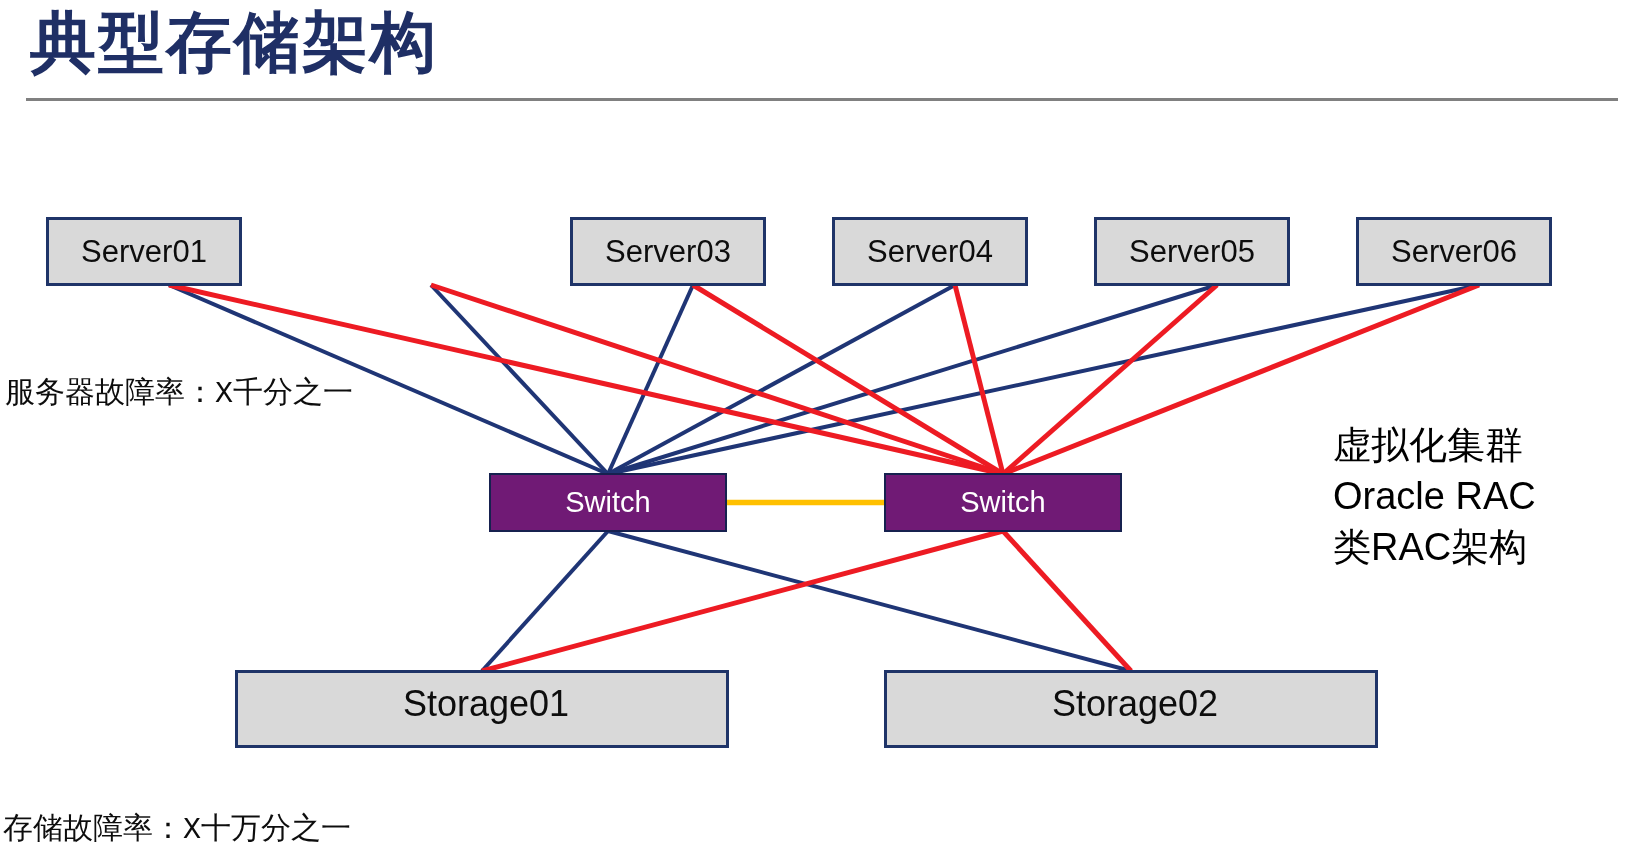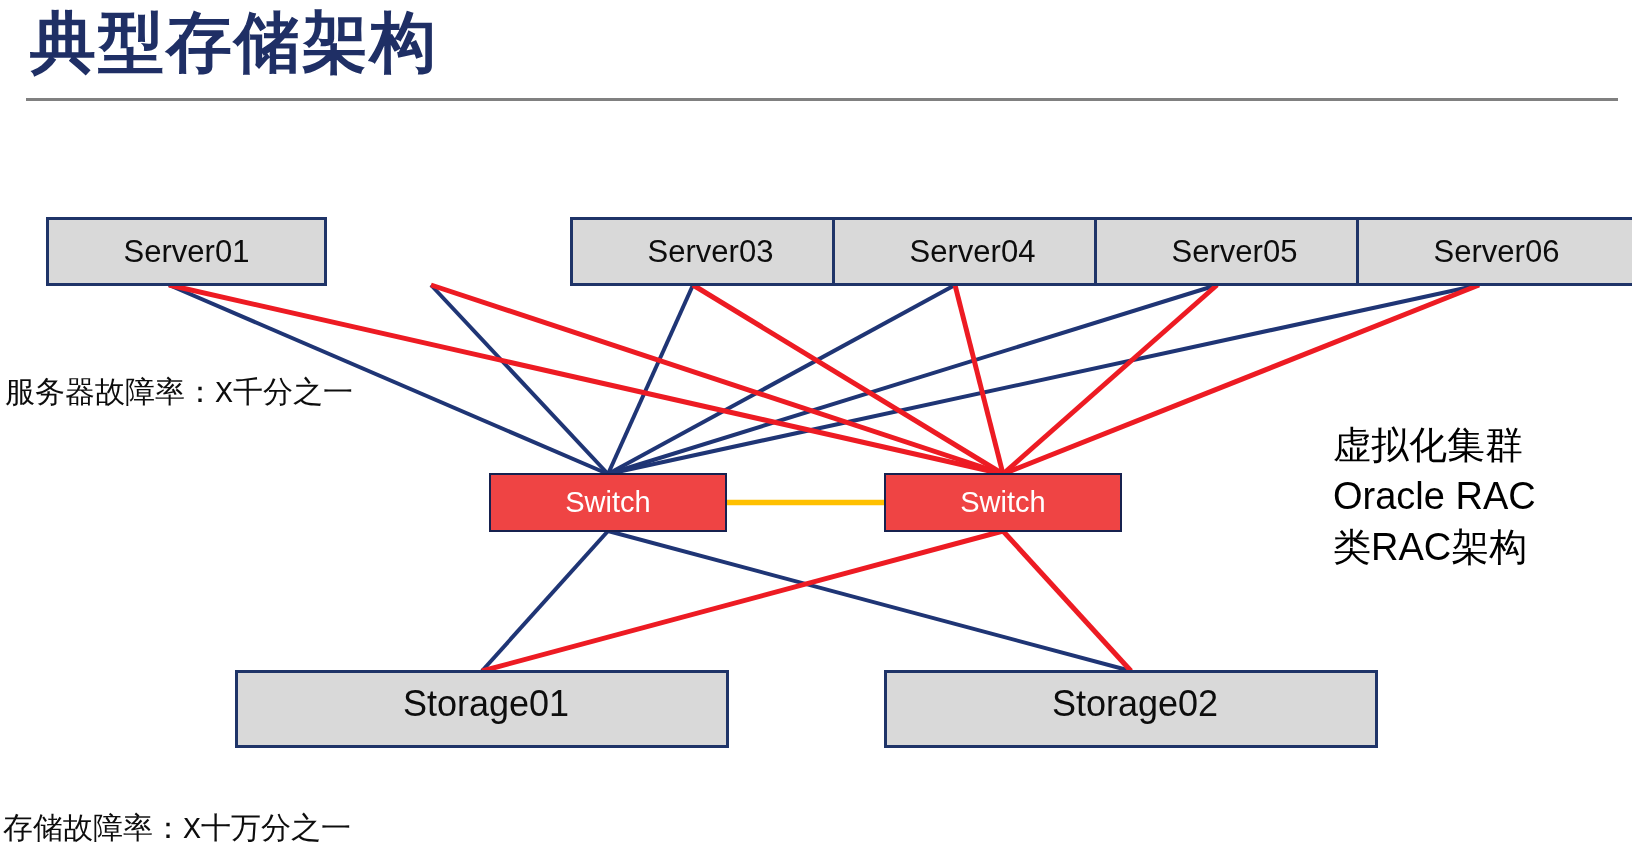--- a/index.html
+++ b/index.html
@@ -43,33 +43,33 @@
   }
   .node {
     position: absolute;
     box-sizing: border-box;
     display: flex;
     align-items: center;
     justify-content: center;
     white-space: nowrap;
   }
   .server-node {
-    width: 281px;
+    width: 196px;
     height: 69px;
     top: 217px;
     background: #d9d9d9;
     border: 3px solid #1f3468;
     color: #0d0d0d;
     font-size: 31px;
   }
   .switch-node {
     width: 238px;
     height: 59px;
     top: 473px;
-    background: #ef4444;
+    background: #701a75;
     border: 2px solid #16214f;
     color: #ffffff;
     font-size: 29px;
   }
   .storage-node {
     width: 494px;
     height: 78px;
     top: 670px;
     background: #d9d9d9;
     border: 3px solid #1f3468;

